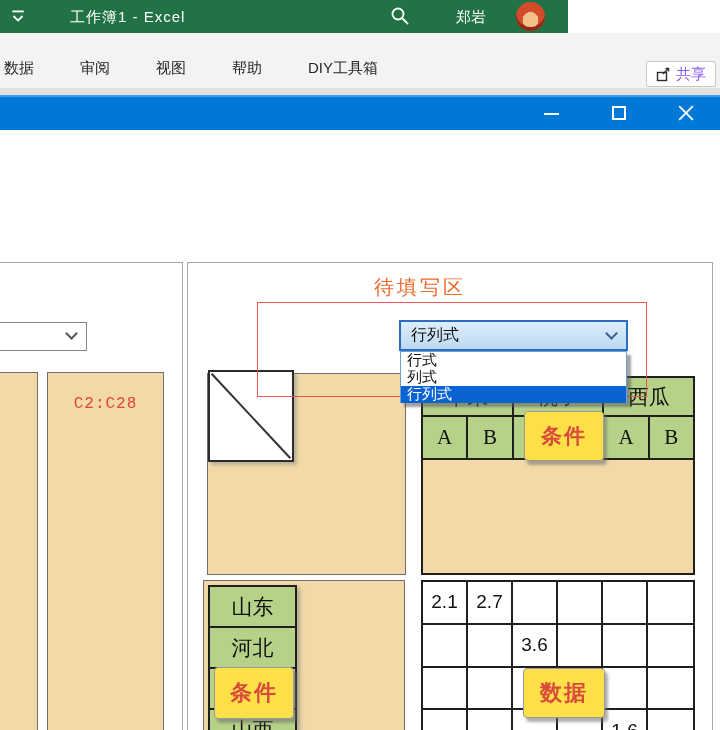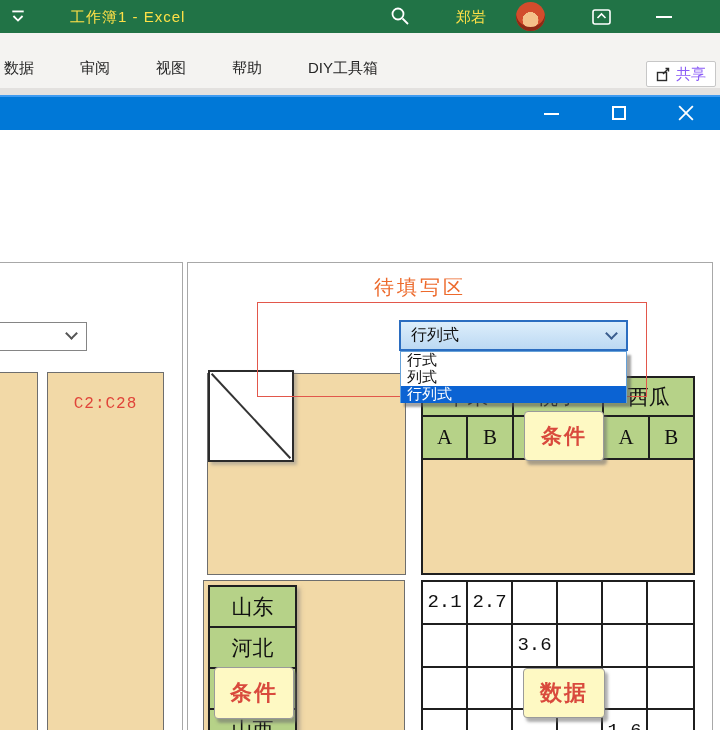--- a/index.html
+++ b/index.html
@@ -6,21 +6,21 @@
     --excel-green:#217346; --dialog-blue:#0078d7; --tan:#f2d9a7;
     --cell-green:#b6d288; --badge-red:#d94a3d; --accent-orange:#ed6a2c;
     --red-box:#e2574b; --label-blue:#2d6db8; --selected-blue:#0b63d3;
     --ink:#1f1f1f;
   }
   *{box-sizing:border-box;margin:0;padding:0}
   body{font-family:"Liberation Sans",sans-serif;background:#888}
   .screen{position:relative;width:720px;height:730px;background:#fff;overflow:hidden}
 
   
-  .xl-bar{position:absolute;left:0;top:0;width:720px;height:33px;background:var(--excel-green);color:#fde047}
+  .xl-bar{position:absolute;left:0;top:0;width:568px;height:33px;background:var(--excel-green);color:#ffffff}
   .qat{position:absolute;left:10px;top:8px;width:16px;height:16px}
   .xl-title{position:absolute;left:70px;top:0;line-height:33px;font-size:15px;letter-spacing:1px}
   .search-ic{position:absolute;left:390px;top:6px}
   .xl-user{position:absolute;left:456px;top:0;line-height:33px;font-size:15px}
   .avatar{position:absolute;left:516px;top:2px;width:29px;height:29px;border-radius:50%;
           background:radial-gradient(circle at 50% 62%,#f4c089 0 34%,#d24c2c 35% 100%);
           box-shadow:inset 0 -4px 0 #8e2a16}
   .rdo-ic{position:absolute;left:592px;top:9px}
   .min-xl{position:absolute;left:656px;top:16px;width:16px;height:2px;background:#fff}
 
@@ -78,41 +78,41 @@
   .fruit-row{display:flex;height:39px;border-bottom:2px solid var(--ink)}
   .fruit-cell{flex:1;background:var(--cell-green);border-right:2px solid var(--ink);
               display:flex;align-items:center;justify-content:center;font-size:21px;color:#111}
   .fruit-cell:last-child{border-right:none}
   .ab-row{display:flex;height:43px;border-bottom:2px solid var(--ink)}
   .ab-cell{flex:1;background:var(--cell-green);border-right:2px solid var(--ink);
            display:flex;align-items:center;justify-content:center;
            font-family:"Liberation Serif",serif;font-size:21px;color:#111}
   .ab-cell:last-child{border-right:none}
 
-  .badge{position:absolute;z-index:3;background:#fef9c3;border:1px solid #9a9a9a;border-radius:4px;
+  .badge{position:absolute;z-index:3;background:#fde047;border:1px solid #9a9a9a;border-radius:4px;
          box-shadow:3px 4px 3px rgba(110,110,110,.55);display:flex;align-items:center;justify-content:center;
          color:var(--badge-red);font-weight:bold;font-size:21px;letter-spacing:2px}
   .badge-cond-top{left:524px;top:281px;width:80px;height:50px}
   .badge-cond-bot{left:214px;top:537px;width:80px;height:52px;font-size:22px}
   .badge-data{left:523px;top:538px;width:82px;height:50px;font-size:22px}
 
   
   .tan-bl{left:203px;top:450px;width:202px;height:252px}
   .gcol{position:absolute;left:208px;top:455px;width:89px;z-index:2;background:#fff;
         box-shadow:3px 3px 4px rgba(120,120,120,.5)}
   .gcell{height:43px;background:var(--cell-green);border:2px solid var(--ink);
          display:flex;align-items:center;justify-content:center;font-size:21px;color:#111}
   .gcell + .gcell{margin-top:-2px}
 
   .panel-br{position:absolute;left:421px;top:450px;width:274px;height:252px;background:var(--tan);
             border:2px solid var(--ink);z-index:1}
   .grid{display:grid;grid-template-columns:repeat(6,1fr);grid-template-rows:repeat(5,42.8px);background:#fff}
   .gridcell{border-right:2px solid var(--ink);border-bottom:2px solid var(--ink);
             display:flex;align-items:center;justify-content:center;
-            font-family:Liberation Mono, monospace;font-size:19px;color:#111}
+            font-family:Liberation Sans, sans-serif;font-size:19px;color:#111}
   .gridcell:nth-child(6n){border-right:none}
 </style>
 </head>
 <body>
 
 <div class="screen">
 
   <div class="xl-bar">
     <span class="qat">
       <svg width="16" height="16" viewBox="0 0 14 14">

